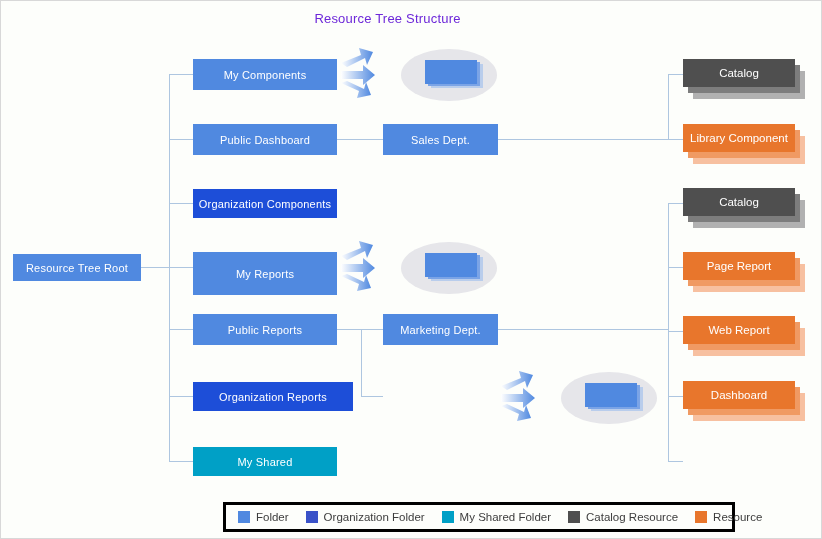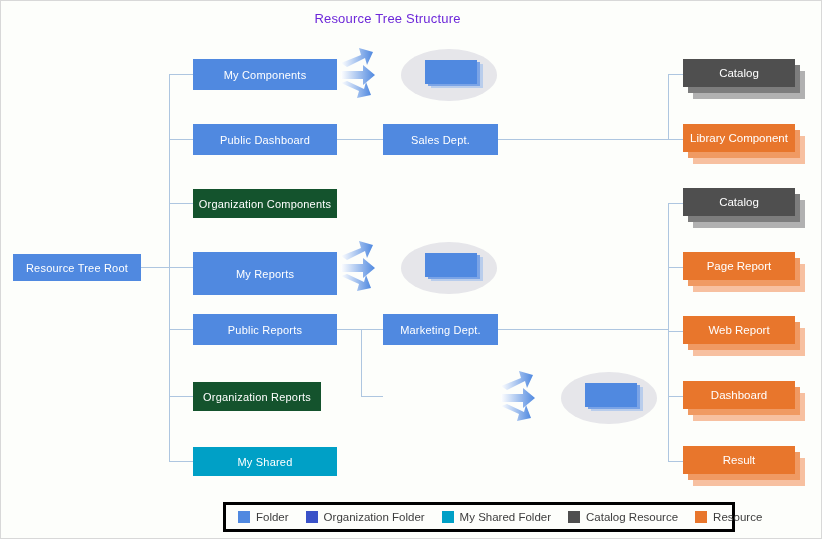--- a/index.html
+++ b/index.html
@@ -42,21 +42,21 @@
     display: flex;
     align-items: center;
     justify-content: center;
     color: #ffffff;
     font-size: 11px;
     letter-spacing: .2px;
     white-space: nowrap;
     box-sizing: border-box;
   }
   .node.folder   { background: #5089e0; }
-  .node.orgfold  { background: #14532d; }
+  .node.orgfold  { background: #1d4ed8; }
   .node.myshared { background: #00a0c6; justify-content: center; }
 
   
   .stack {
     position: absolute;
     width: 118px;
     height: 40px;
   }
   .stack .lay {
     position: absolute;
@@ -183,21 +183,21 @@
   </div>
 
   <div class="node folder" style="left:192px; top:251px; width:144px; height:43px;">
     <span>My Reports</span>
   </div>
 
   <div class="node folder" style="left:192px; top:313px; width:144px; height:31px;">
     <span>Public Reports</span>
   </div>
 
-  <div class="node orgfold" style="left:192px; top:381px; width:128px; height:29px;align-items:center;">
+  <div class="node orgfold" style="left:192px; top:381px; width:160px; height:29px;align-items:center;">
     <span>Organization Reports</span>
   </div>
 
   <div class="node myshared" style="left:192px; top:446px; width:144px; height:29px;">
     <span>My Shared</span>
   </div>
 
   <div class="node folder" style="left:382px; top:123px; width:115px; height:31px;">
     <span>Sales Dept.</span>
   </div>
@@ -242,26 +242,20 @@
     <div class="label">Web Report</div>
   </div>
 
   <div class="stack resource" style="left:682px; top:380px;">
     <div class="lay l3"></div>
     <div class="lay l2"></div>
     <div class="lay l1"></div>
     <div class="label">Dashboard</div>
   </div>
 
-  <div class="stack resource" style="left:682px; top:445px;">
-    <div class="lay l3"></div>
-    <div class="lay l2"></div>
-    <div class="lay l1"></div>
-    <div class="label">Result</div>
-  </div>
 
   <div class="deco" style="left:338px; top:40px;">
     <svg width="160" height="68" viewBox="0 0 160 68" xmlns="http://www.w3.org/2000/svg">
       <defs>
         <linearGradient id="ag1" x1="0" y1="0" x2="1" y2="0">
           <stop offset="0" stop-color="#ffffff"></stop>
           <stop offset="1" stop-color="#5089e0"></stop>
         </linearGradient>
       </defs>
       <ellipse cx="110" cy="34" rx="48" ry="26" fill="#e6e6ea"></ellipse>

